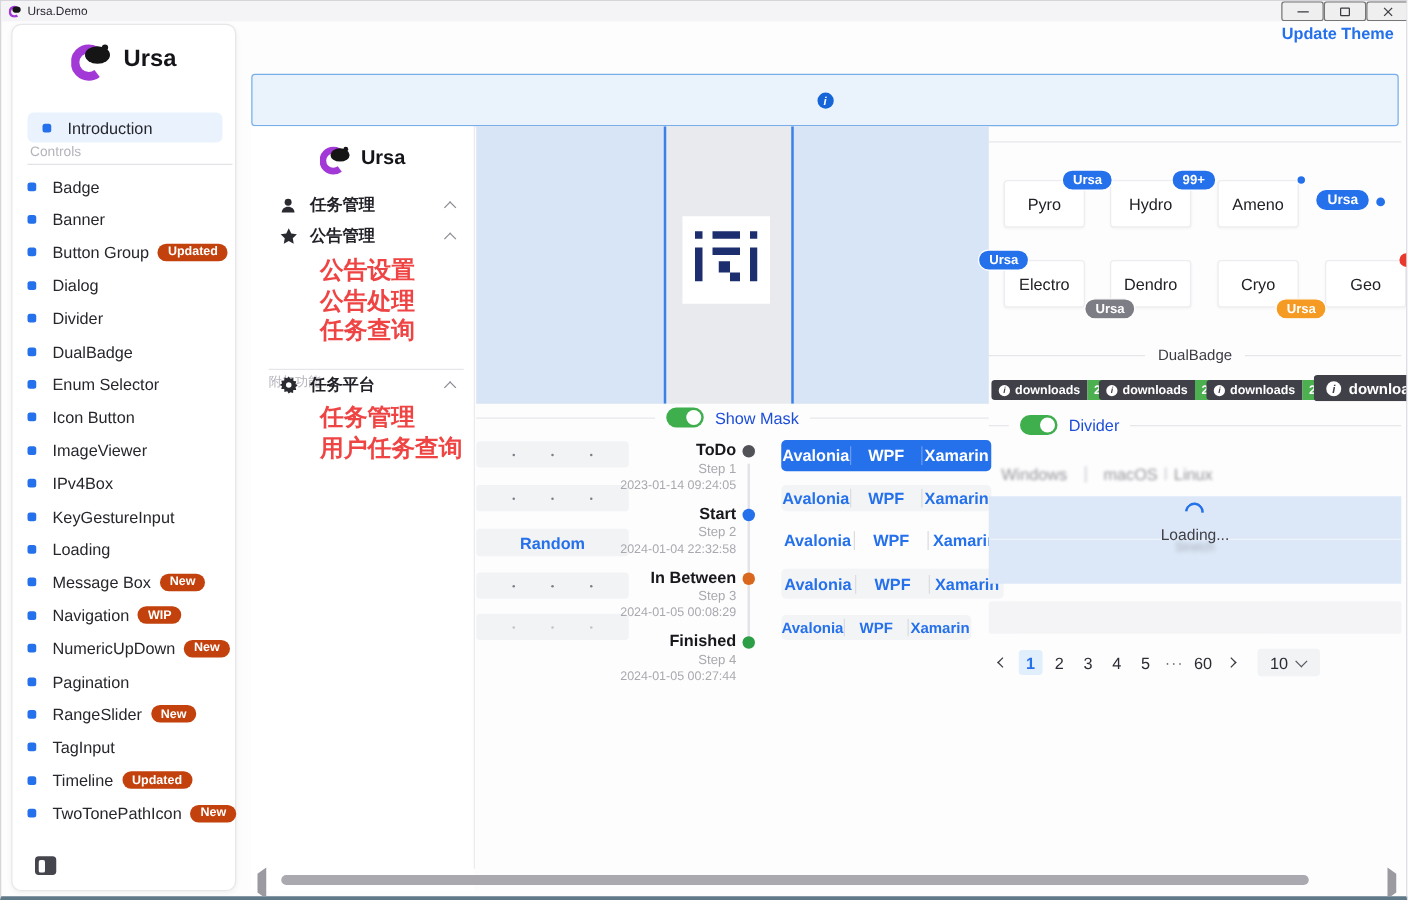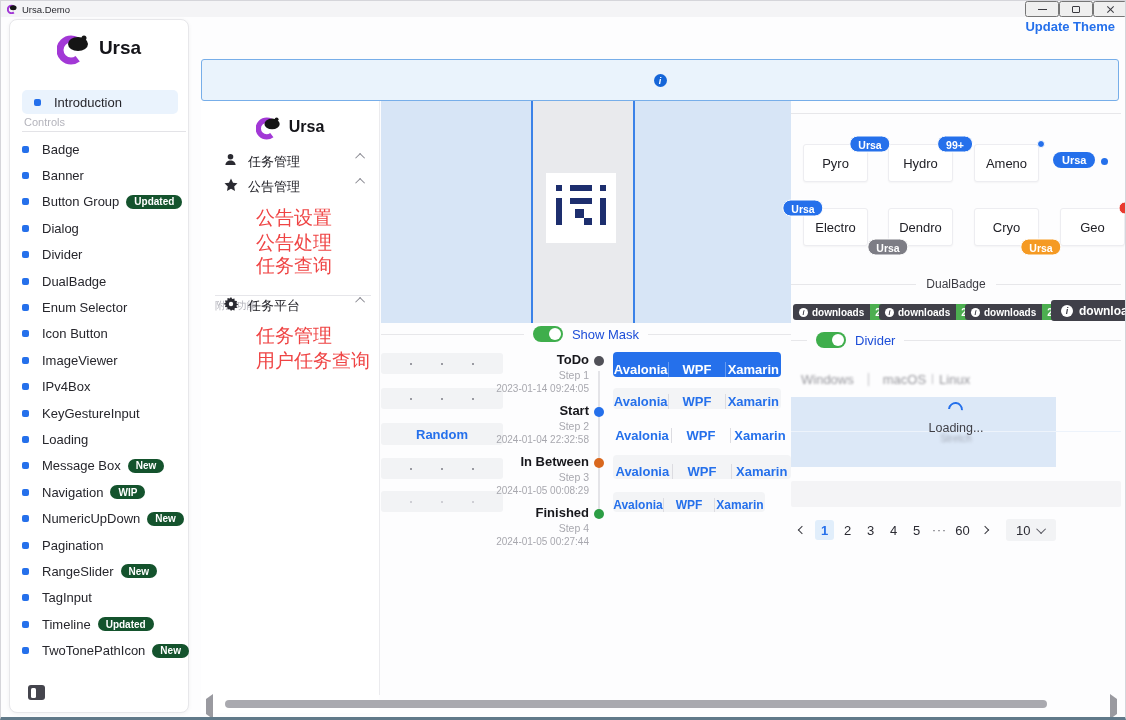--- a/index.html
+++ b/index.html
@@ -26,21 +26,21 @@
   .side-brand { display:flex; align-items:center; justify-content:center; gap:8px; height:56px; }
   .side-brand .brand-text { font-size:19px; font-weight:bold; color:#141419; }
   .side-intro { position:absolute; left:12px; top:70px; width:156px; height:24px; background:#eaf3fd;
                 border-radius:5px; display:flex; align-items:center; }
   .bullet { width:7px; height:7px; border-radius:2px; background:#2570eb; margin:0 13px 0 12px; flex:none; }
   .side-label { font-size:13px; color:#26262c; white-space:nowrap; }
   .side-section { position:absolute; left:14px; top:96px; font-size:11px; color:#b4b4bc; }
   .side-sep { position:absolute; left:12px; top:111px; width:164px; height:1px; background:#e3e3e7; }
   .side-list { position:absolute; left:0; top:116px; width:180px; }
   .side-item { height:26.4px; display:flex; align-items:center; cursor:default; }
-  .pill { background:#14532d; color:#fff; font-size:10px; font-weight:bold; border-radius:999px;
+  .pill { background:#c2410c; color:#fff; font-size:10px; font-weight:bold; border-radius:999px;
           padding:1.5px 8px; margin-left:7px; white-space:nowrap; }
   .side-foot { position:absolute; left:18px; bottom:12px; width:17px; height:15px; background:#45454d;
                border-radius:3px; }
   .side-foot::before { content:""; position:absolute; left:2.5px; top:2.5px; width:5px; height:10px;
                background:#fff; border-radius:1.5px; }
 
   
   .update-theme { position:absolute; right:10px; top:18px; font-size:13px; font-weight:bold; color:#2570eb;
                   background:none; border:none; cursor:pointer; font-family:inherit; }
 
@@ -53,21 +53,21 @@
   .info-icon::before { content:"i"; font-style:italic; }
   .banner-title { font-size:12px; font-weight:bold; color:#17171c; line-height:15px; }
   .banner-sub { font-size:12px; color:#24242a; line-height:15px; }
 
   
   .navdemo { position:absolute; left:200px; top:100px; width:178px; height:612px; background:#fff; }
   .navdemo-edge { position:absolute; left:378px; top:100px; width:1px; height:594px; background:#ebebee; }
   .nav-brand { position:absolute; left:0; top:12px; width:178px; height:28px; display:flex;
                align-items:center; justify-content:center; gap:7px; }
   .nav-brand .brand-text { font-size:16px; font-weight:bold; color:#141419; }
-  .nav-row { position:absolute; left:0; width:178px; height:22px; display:flex; align-items:flex-start; cursor:default; }
+  .nav-row { position:absolute; left:0; width:178px; height:22px; display:flex; align-items:center; cursor:default;font-weight:bold; }
   .nav-row .nav-ic { width:15px; margin-left:22px; display:flex; justify-content:center; }
   .nav-row .nav-label { font-size:13px; color:#212127; margin-left:10px; }
   .nav-sub-label { font-size:19px; color:#ef4444; margin-left:55px; }
   .chevron-up { position:absolute; right:14px; width:7px; height:7px; border-left:1.5px solid #8a8a92;
                 border-top:1.5px solid #8a8a92; transform:rotate(45deg) translateY(2px); }
   .nav-section { position:absolute; left:14px; font-size:10.5px; color:#b4b4bc;margin-top:20px; }
   .nav-sec-sep { position:absolute; left:14px; width:156px; height:1px; background:#e6e6ea; }
 
   
   .viewer { position:absolute; left:380px; top:100px; width:410px; height:222px; background:#e9eaed; overflow:hidden; }
@@ -94,21 +94,21 @@
 
   
   .tl-item { position:absolute; width:128px; text-align:right; }
   .tl-title { font-size:13px; font-weight:bold; color:#17171c; line-height:16px; }
   .tl-step { font-size:10.5px; color:#a8a8af; line-height:14px; }
   .tl-time { font-size:10px; color:#a8a8af; line-height:13px; white-space:nowrap; }
   .tl-line { position:absolute; left:597px; top:370px; width:1.5px; height:143px; background:#e4e4e8; }
   .tl-dot { position:absolute; left:592.5px; width:10px; height:10px; border-radius:50%; }
 
   
-  .btn-group { position:absolute; display:flex; align-items:flex-end; border-radius:4px; overflow:hidden; }
+  .btn-group { position:absolute; display:flex; align-items:center; border-radius:4px; overflow:hidden;margin-left:12px; }
   .btn-group .bg-btn { flex:1; display:flex; align-items:center; justify-content:center; font-size:13px;
         font-weight:bold; background:none; border:none; font-family:inherit; cursor:pointer; white-space:nowrap; }
   .bg-solid { background:#2570eb; }
   .bg-solid .bg-btn { color:#fff; }
   .bg-solid .bg-btn + .bg-btn { border-left:1px solid rgba(255,255,255,.3); }
   .bg-light { background:#f3f4f6; }
   .bg-light .bg-btn { color:#2570eb; }
   .bg-light .bg-btn + .bg-btn { border-left:1px solid #dcdce1; }
   .bg-plain .bg-btn { color:#2570eb; }
   .bg-plain .bg-btn + .bg-btn { border-left:1px solid #dcdce1; }
@@ -149,21 +149,21 @@
   .divider-toggle-row { position:absolute; left:790px; top:330px; width:330px; height:18px; display:flex;
                         align-items:center; gap:9px; }
   .divider-toggle-row .lead { width:16px; height:1px; background:#e7e7ea; }
   .divider-toggle-row .tail { flex:1; height:1px; background:#e7e7ea; }
   .os-row { position:absolute; left:800px; top:368px; width:320px; height:20px; display:flex; align-items:center;
             gap:14px; font-size:13px; color:#55555e; filter:blur(1.1px); opacity:.62; }
   .os-vline { width:1px; height:13px; background:#9a9aa2; }
   .os-vline.short { height:10px; margin:0 -8px; }
 
   
-  .loading-panel { position:absolute; left:790px; top:396px; width:265px; height:70px; background:#dce8f7; }
+  .loading-panel { position:absolute; left:790px; top:396px; width:330px; height:70px; background:#dce8f7; }
   .loading-innerline { position:absolute; left:0; top:34px; width:330px; height:1px; background:#edf3fb; }
   .spinner { position:absolute; left:157px; top:5px; width:15px; height:15px; border-radius:50%;
              border:2.5px solid transparent; border-top-color:#2570eb; border-right-color:#2570eb;
              transform:rotate(-40deg); }
   .loading-text { position:absolute; left:0; top:24px; width:330px; text-align:center; font-size:12.5px; color:#3f3f46; }
   .loading-ghost { position:absolute; left:0; top:36px; width:330px; text-align:center; font-size:10px;
                    color:#70707a; filter:blur(1.6px); opacity:.5; }
   .empty-bar { position:absolute; left:790px; top:480px; width:330px; height:26px; background:#f4f4f6; border-radius:2px; }
 
   

